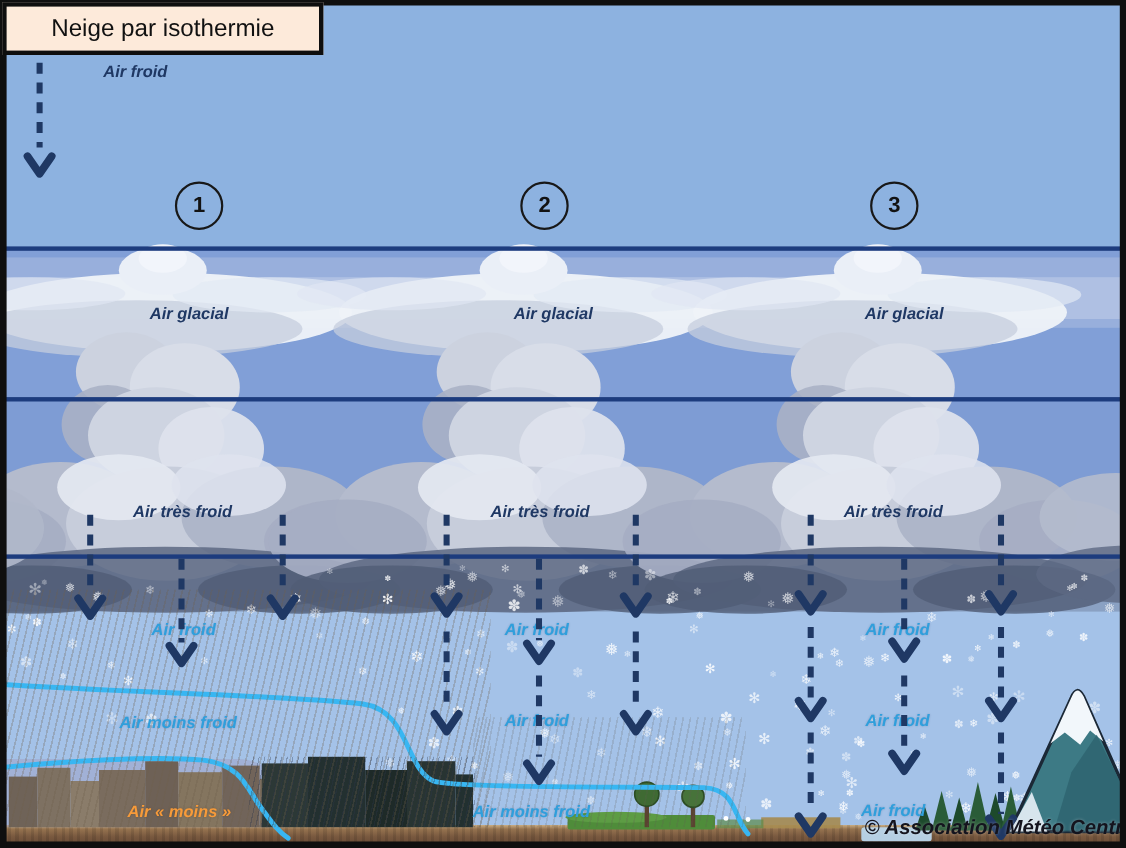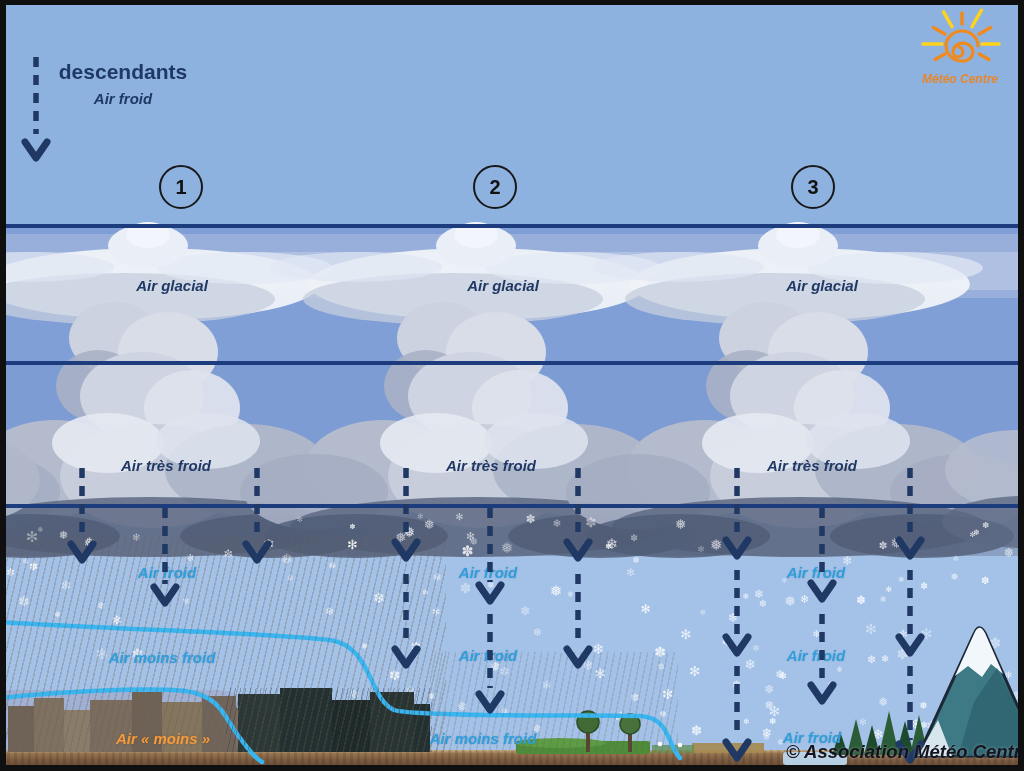--- a/index.html
+++ b/index.html
@@ -431,39 +431,24 @@
       <line class="arrow-line" x1="910" y1="666" x2="910" y2="740"></line>
         <path class="arrow-head" d="M 899 744 L 910 760 L 921 744"></path>
     </g>
   </svg>
 
   <div class="frame" style="left:0;top:0;width:1024px;height:5px;"></div>
   <div class="frame" style="left:0;top:765px;width:1024px;height:6px;"></div>
   <div class="frame" style="left:0;top:0;width:6px;height:771px;"></div>
   <div class="frame" style="left:1018px;top:0;width:6px;height:771px;"></div>
 
+  <div id="title-box">
+      <span>Neige par isothermie</span>
+    </div>
 
   <div id="legend">
-    <div class="l2">descendants</div>
     <div class="sub">Air froid</div>
   </div>
 
   <div id="copyright">© Association Météo Centre</div>
 
-  <div id="logo">
-    <svg width="124" height="86" viewBox="898 4 124 86">
-      <g id="logo-rays">
-          <line x1="962" y1="24" x2="962" y2="13" stroke="#f08a1d" stroke-width="3.5" stroke-linecap="round"></line>
-          <line x1="972" y1="26.67949192431123" x2="981.5" y2="10.225009252406892" stroke="#ffd21e" stroke-width="3.5" stroke-linecap="round"></line>
-          <line x1="979.3205080756887" y1="34" x2="990.5788383248864" y2="27.500000000000004" stroke="#f08a1d" stroke-width="3.5" stroke-linecap="round"></line>
-          <line x1="982" y1="44" x2="999" y2="44" stroke="#ffd21e" stroke-width="3.5" stroke-linecap="round"></line>
-          <line x1="979.3205080756887" y1="54" x2="988.8467875173176" y2="59.5" stroke="#f08a1d" stroke-width="3.5" stroke-linecap="round"></line>
-          <line x1="944.6794919243113" y1="54" x2="935.1532124826824" y2="59.5" stroke="#f08a1d" stroke-width="3.5" stroke-linecap="round"></line>
-          <line x1="942" y1="44" x2="923" y2="44.00000000000001" stroke="#ffd21e" stroke-width="3.5" stroke-linecap="round"></line>
-          <line x1="944.6794919243113" y1="34" x2="933.4211616751136" y2="27.499999999999996" stroke="#f08a1d" stroke-width="3.5" stroke-linecap="round"></line>
-          <line x1="952" y1="26.679491924311233" x2="943.5" y2="11.957060059975781" stroke="#ffd21e" stroke-width="3.5" stroke-linecap="round"></line>
-        </g>
-      <path d="M 978 46 a 16 15 0 1 0 -16 15 a 10 9 0 1 0 -9 -10 a 5 5 0 1 0 6 -4" fill="none" stroke="#f08a1d" stroke-width="3.2" stroke-linecap="round"></path>
-    </svg>
-    <div id="logo-text">Météo Centre</div>
-  </div>
 
 </div>
 
 </body></html>

